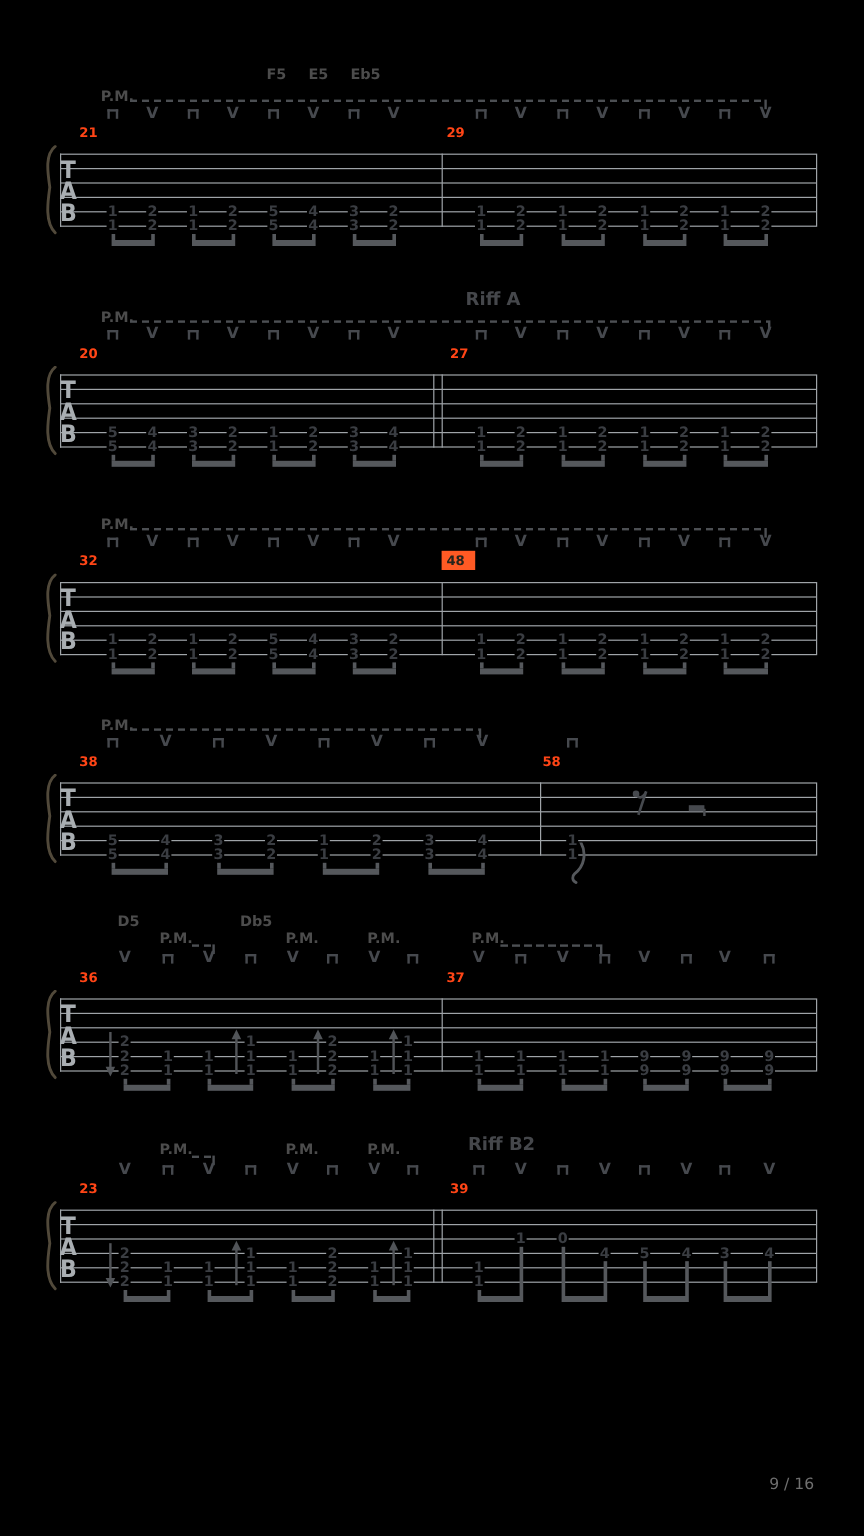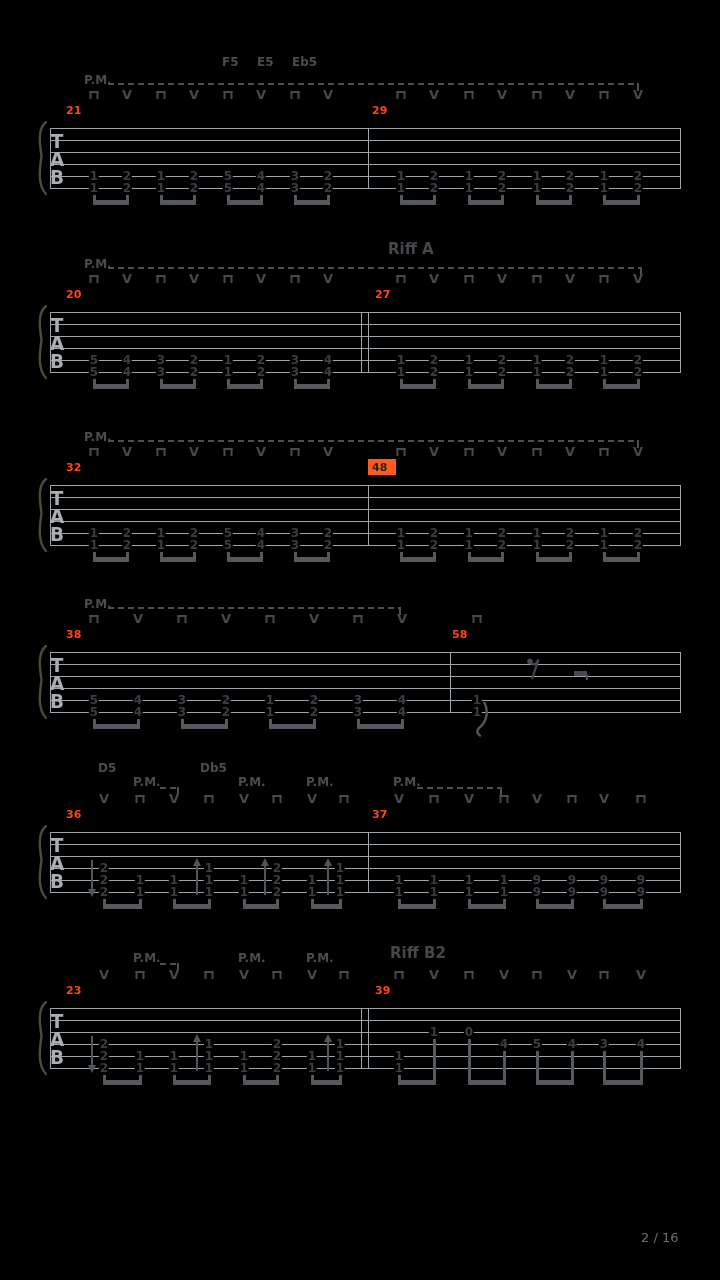--- a/index.html
+++ b/index.html
@@ -27,21 +27,21 @@
               border-top:8px solid #515458;}
   .ahead-up{width:0;height:0;border-left:4.5px solid transparent;border-right:4.5px solid transparent;
             border-bottom:8px solid #515458;}
   .halfrest{width:13px;height:5px;background:#46494e;}
   .page-ind{font-size:13px;color:#6f6f6f;line-height:15px;}
 </style>
 </head>
 <body>
 
 <div id="stage">
-  <div class="page-ind" style="left:641px;top:1230px;">2 / 16</div>
+  <div class="page-ind" style="left:641px;top:1230px;">9 / 16</div>
 <svg width="16" height="76" style="position: absolute; left: 32px; top: 121px;">
       <path d="M14,1 C5,8 8,24 9.5,35 C8,46 5,64 14,73" fill="none" stroke="#51493a" stroke-width="2.4" stroke-linecap="round"></path>
     </svg>
     <div class="staff-line" style="left: 50px; top: 128px; width: 630px;"></div>
     <div class="staff-line" style="left: 50px; top: 140px; width: 630px;"></div>
     <div class="staff-line" style="left: 50px; top: 152px; width: 630px;"></div>
     <div class="staff-line" style="left: 50px; top: 164px; width: 630px;"></div>
     <div class="staff-line" style="left: 50px; top: 176px; width: 630px;"></div>
     <div class="staff-line" style="left: 50px; top: 188px; width: 630px;"></div>
     <div class="barline" style="left: 50px; top: 128px; height: 61px;"></div>

